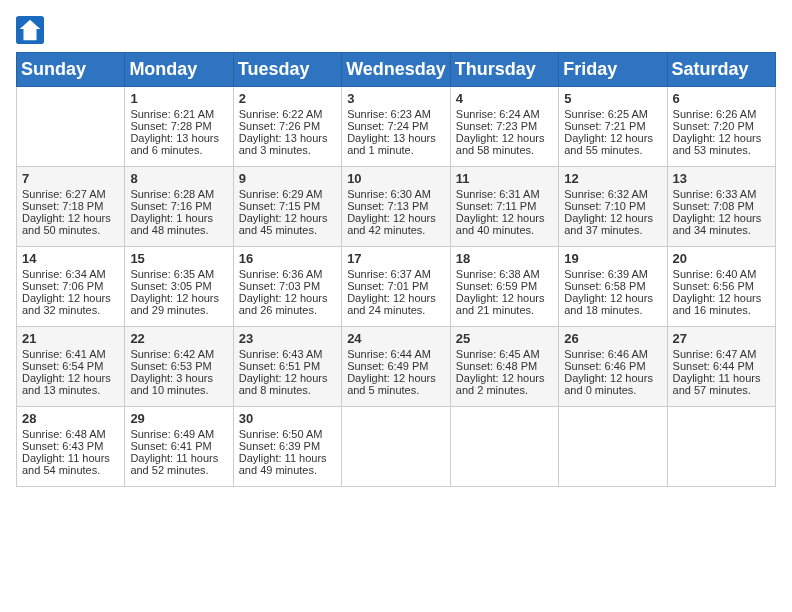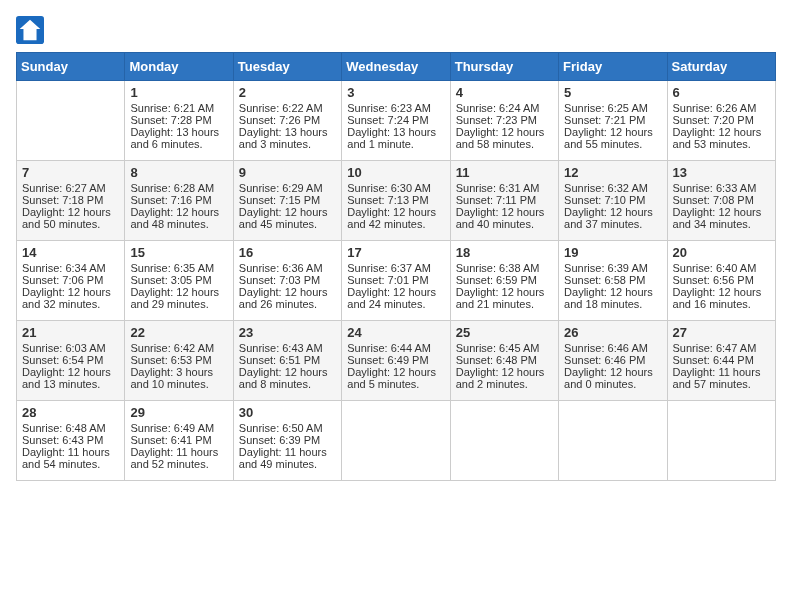--- a/index.html
+++ b/index.html
@@ -47,21 +47,21 @@
       color: #555;
     }
     table {
       width: 100%;
       border-collapse: collapse;
       border: 1px solid #ccc;
     }
     th {
       background-color: #2e74c0;
       color: #fff;
-      font-size: 13px;
+      font-size: 18px;
       padding: 6px 4px;
       text-align: left;
       border: 1px solid #2563a8;
     }
     td {
       border: 1px solid #ccc;
       vertical-align: top;
       padding: 4px 5px;
       font-size: 11px;
       color: #333;
@@ -157,21 +157,21 @@
         <td>
           <span class="day-num">7</span>
           <div>Sunrise: 6:27 AM</div>
           <div>Sunset: 7:18 PM</div>
           <div>Daylight: 12 hours and 50 minutes.</div>
         </td>
         <td>
           <span class="day-num">8</span>
           <div>Sunrise: 6:28 AM</div>
           <div>Sunset: 7:16 PM</div>
-          <div>Daylight: 12 hours and 48 minutes.</div>
+          <div>Daylight: 1 hours and 48 minutes.</div>
         </td>
         <td>
           <span class="day-num">9</span>
           <div>Sunrise: 6:29 AM</div>
           <div>Sunset: 7:15 PM</div>
           <div>Daylight: 12 hours and 45 minutes.</div>
         </td>
         <td>
           <span class="day-num">10</span>
           <div>Sunrise: 6:30 AM</div>
@@ -237,21 +237,21 @@
         <td>
           <span class="day-num">20</span>
           <div>Sunrise: 6:40 AM</div>
           <div>Sunset: 6:56 PM</div>
           <div>Daylight: 12 hours and 16 minutes.</div>
         </td>
       </tr>
       <tr>
         <td>
           <span class="day-num">21</span>
-          <div>Sunrise: 6:03 AM</div>
+          <div>Sunrise: 6:41 AM</div>
           <div>Sunset: 6:54 PM</div>
           <div>Daylight: 12 hours and 13 minutes.</div>
         </td>
         <td>
           <span class="day-num">22</span>
           <div>Sunrise: 6:42 AM</div>
           <div>Sunset: 6:53 PM</div>
           <div>Daylight: 3 hours and 10 minutes.</div>
         </td>
         <td>

